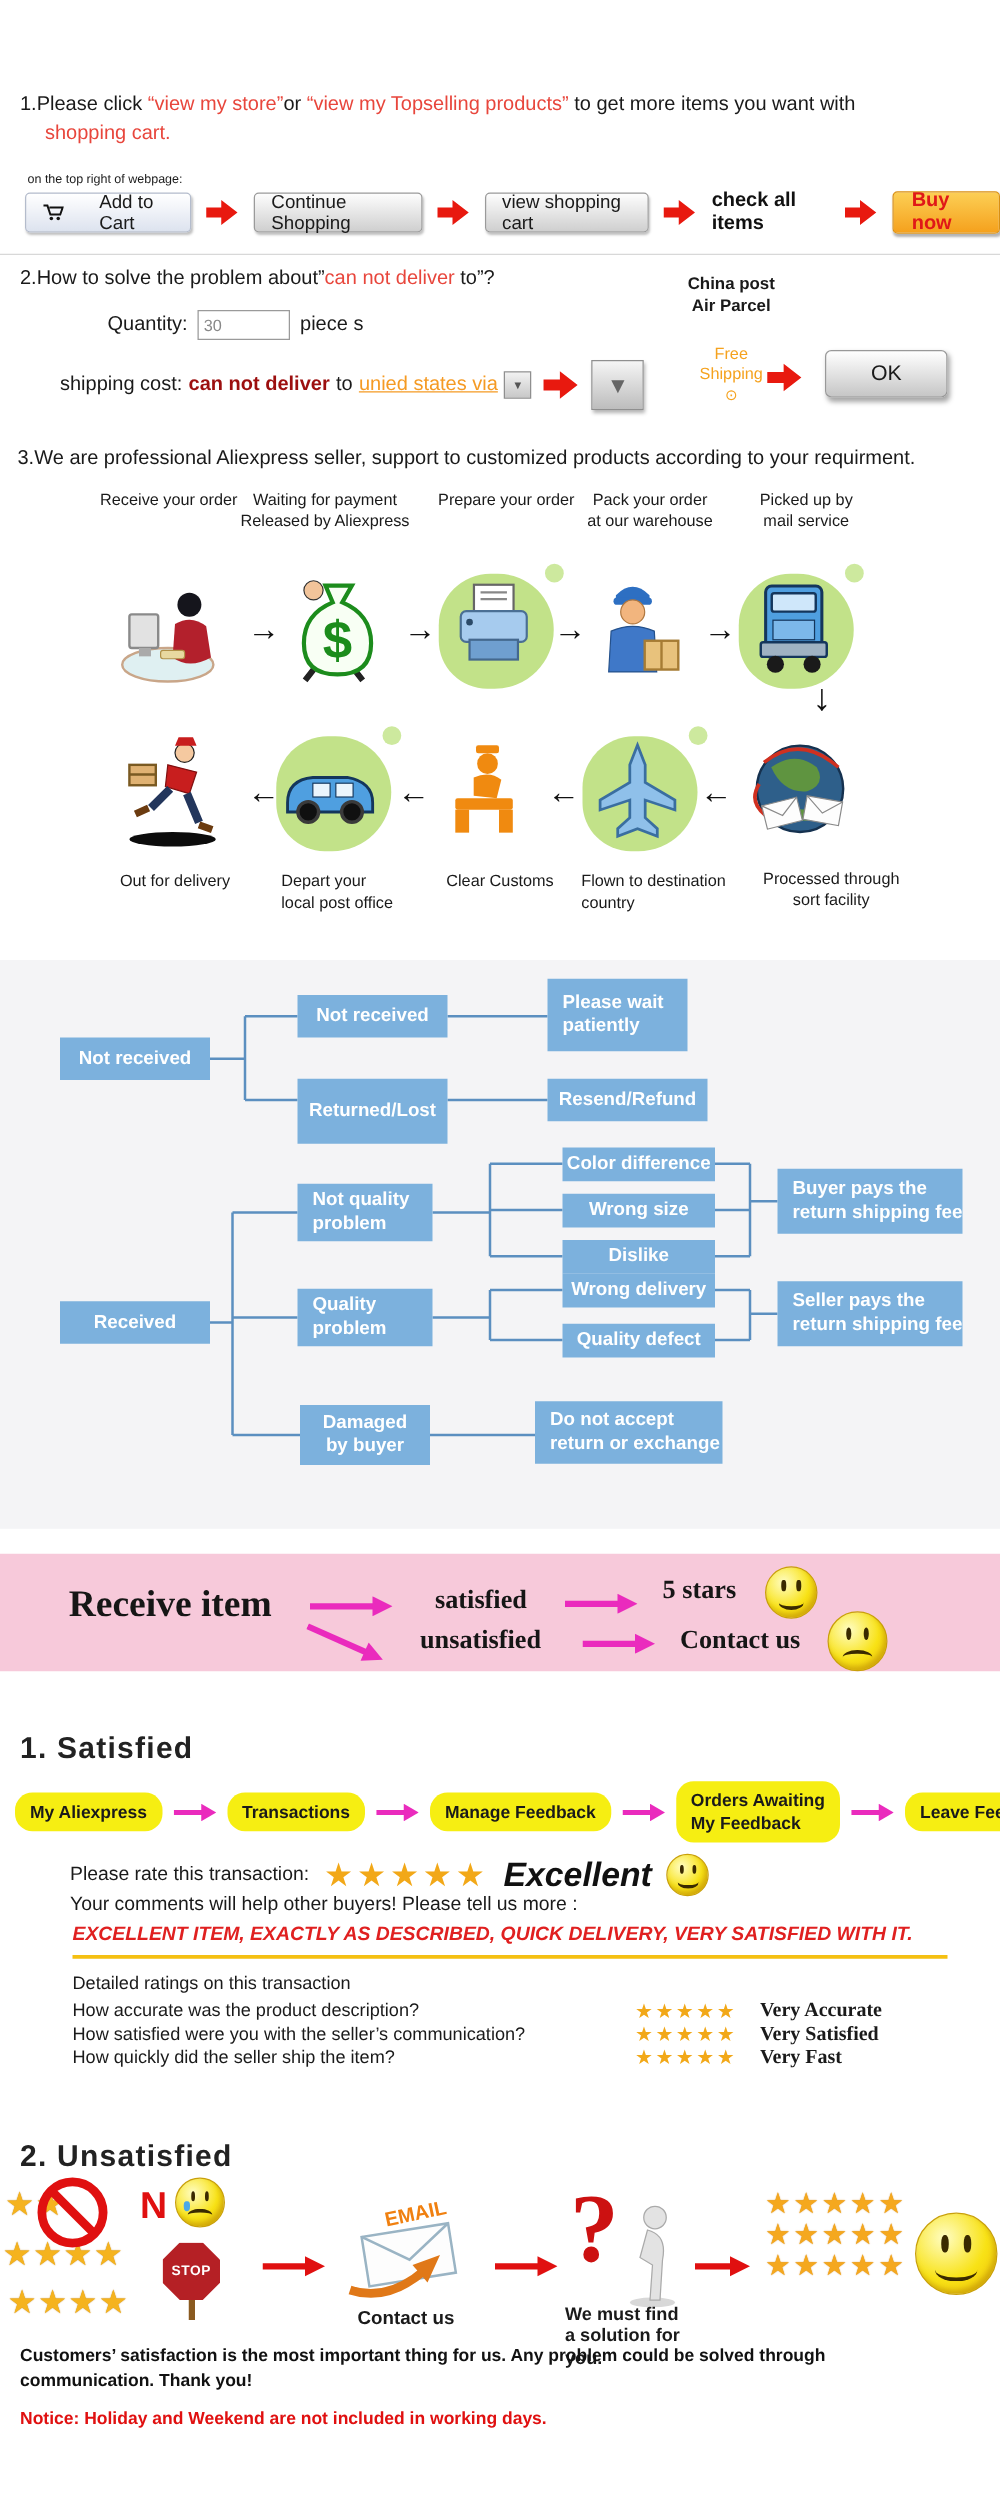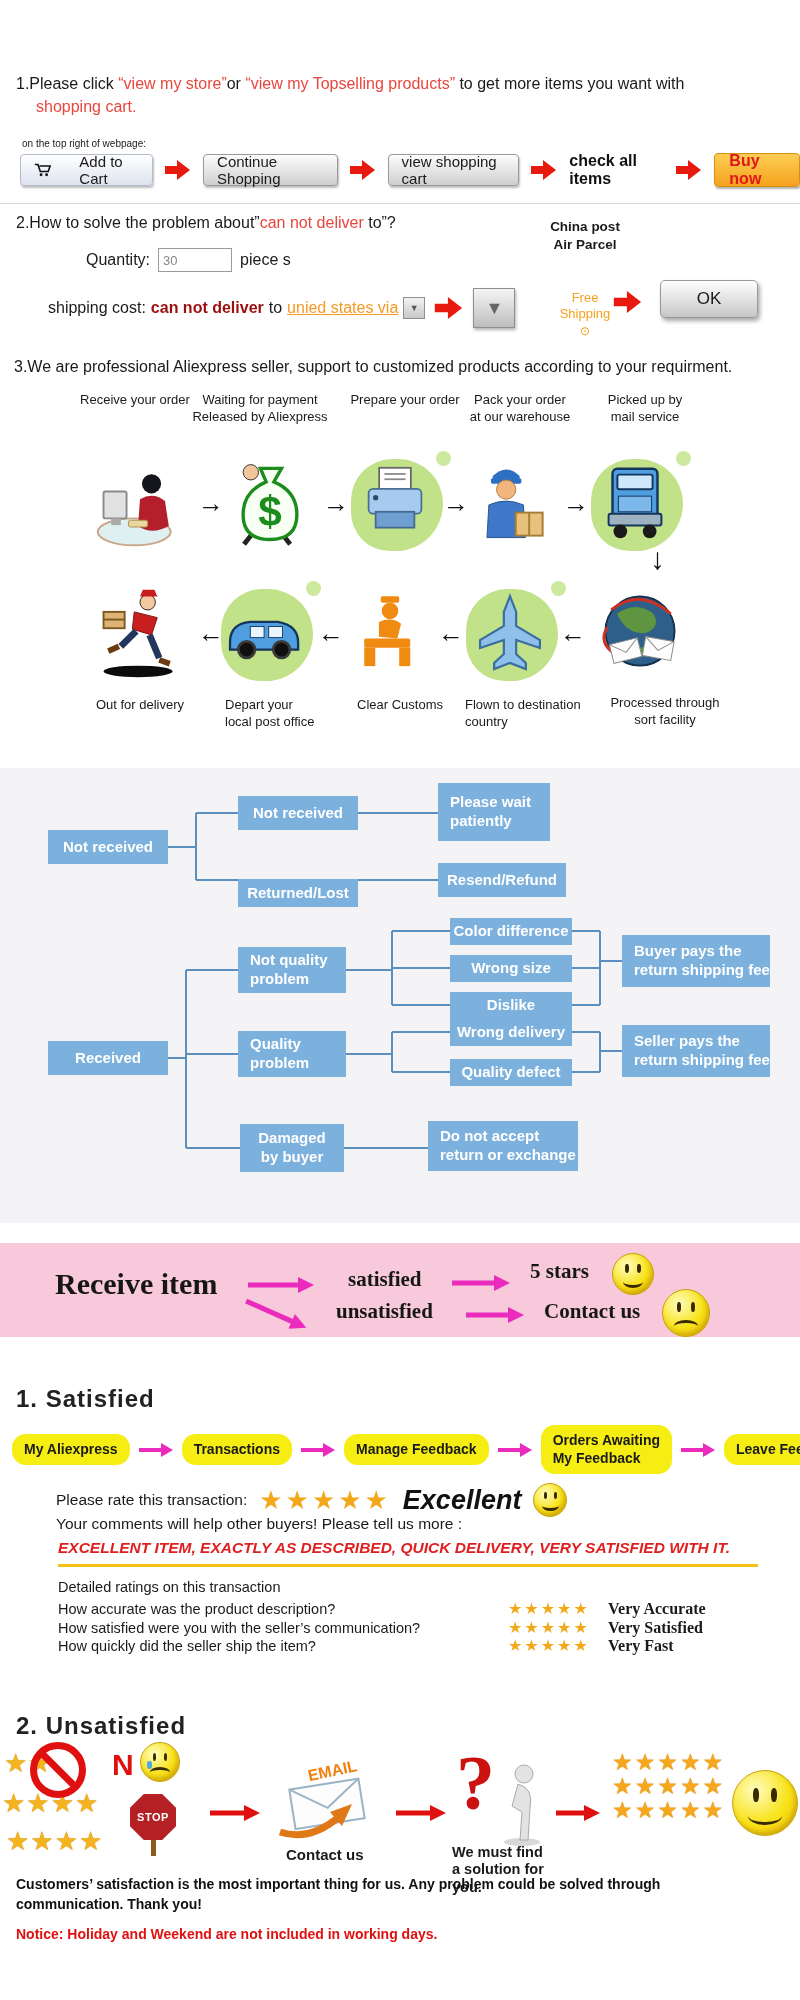--- a/index.html
+++ b/index.html
@@ -28,21 +28,21 @@
   #deliver{left:0;top:214px;width:800px;height:125px;}
   #deliver h3{position:absolute;left:16px;top:0;margin:0;font-size:16px;font-weight:normal;}
   #qtyrow{position:absolute;left:86px;top:34px;display:flex;align-items:center;gap:8px;font-size:16px;}
   .qty{width:64px;height:20px;border:1px solid #9a9a9a;font-size:13px;color:#888;padding:1px 4px;font-family:"Liberation Sans",sans-serif;}
   #shiprow{position:absolute;left:48px;top:74px;display:flex;align-items:center;gap:5px;font-size:16px;}
   .dd-small{width:20px;height:20px;background:linear-gradient(#f2f2f2,#c8c8c8);border:1px solid #8f8f8f;display:flex;align-items:center;justify-content:center;cursor:pointer;}
   .dd-small::before{content:"▼";font-size:9px;color:#555;}
   .dd-big{width:40px;height:38px;background:linear-gradient(#f5f5f5,#bdbdbd);border:1px solid #8f8f8f;box-shadow:1px 2px 3px rgba(0,0,0,.3);display:flex;align-items:center;justify-content:center;cursor:pointer;}
   .dd-big::before{content:"▼";font-size:18px;color:#666;}
   #chinapost{position:absolute;left:520px;top:4px;width:130px;text-align:center;font-weight:bold;font-size:13.5px;line-height:1.3;}
-  #freeship{position:absolute;left:520px;top:76px;width:130px;text-align:center;color:#f5a21e;font-size:13px;line-height:1.25;}
+  #freeship{position:absolute;left:520px;top:61px;width:130px;text-align:center;color:#f5a21e;font-size:13px;line-height:1.25;}
   #freeship .dot::before{content:"⊙";font-size:12px;color:#f5a21e;}
   #okarrow{position:absolute;left:612px;top:76px;}
   .okbtn{position:absolute;left:660px;top:66px;width:96px;height:36px;background:linear-gradient(#ffffff,#c6c6c6);border:1px solid #999;border-radius:5px;box-shadow:2px 3px 4px rgba(0,0,0,.35);font-size:17px;display:flex;align-items:center;justify-content:center;cursor:pointer;}
 
   
   #sellernote{left:14px;top:342px;font-size:16px;}
 
   
   #process{left:0;top:392px;width:800px;height:378px;}
   .plabel{position:absolute;width:140px;text-align:center;font-size:13px;line-height:1.3;}
@@ -365,21 +365,21 @@
     <div class="fbox c" style="left:48px;top:62px;width:120px;height:34px;">
         <span>Not received</span>
       </div>
     <div class="fbox c" style="left:238px;top:28px;width:120px;height:34px;">
         <span>Not received</span>
       </div>
     <div class="fbox l" style="left:438px;top:15px;width:112px;height:58px;">
         <span>Please wait</span>
         <span>patiently</span>
       </div>
-    <div class="fbox c" style="left:238px;top:95px;width:120px;height:28px;margin-top:16px;">
+    <div class="fbox c" style="left:238px;top:95px;width:120px;height:52px;">
         <span>Returned/Lost</span>
       </div>
     <div class="fbox c" style="left:438px;top:95px;width:128px;height:34px;">
         <span>Resend/Refund</span>
       </div>
     <div class="fbox c" style="left:48px;top:273px;width:120px;height:34px;">
         <span>Received</span>
       </div>
     <div class="fbox l" style="left:238px;top:179px;width:108px;height:46px;">
         <span>Not quality</span>

